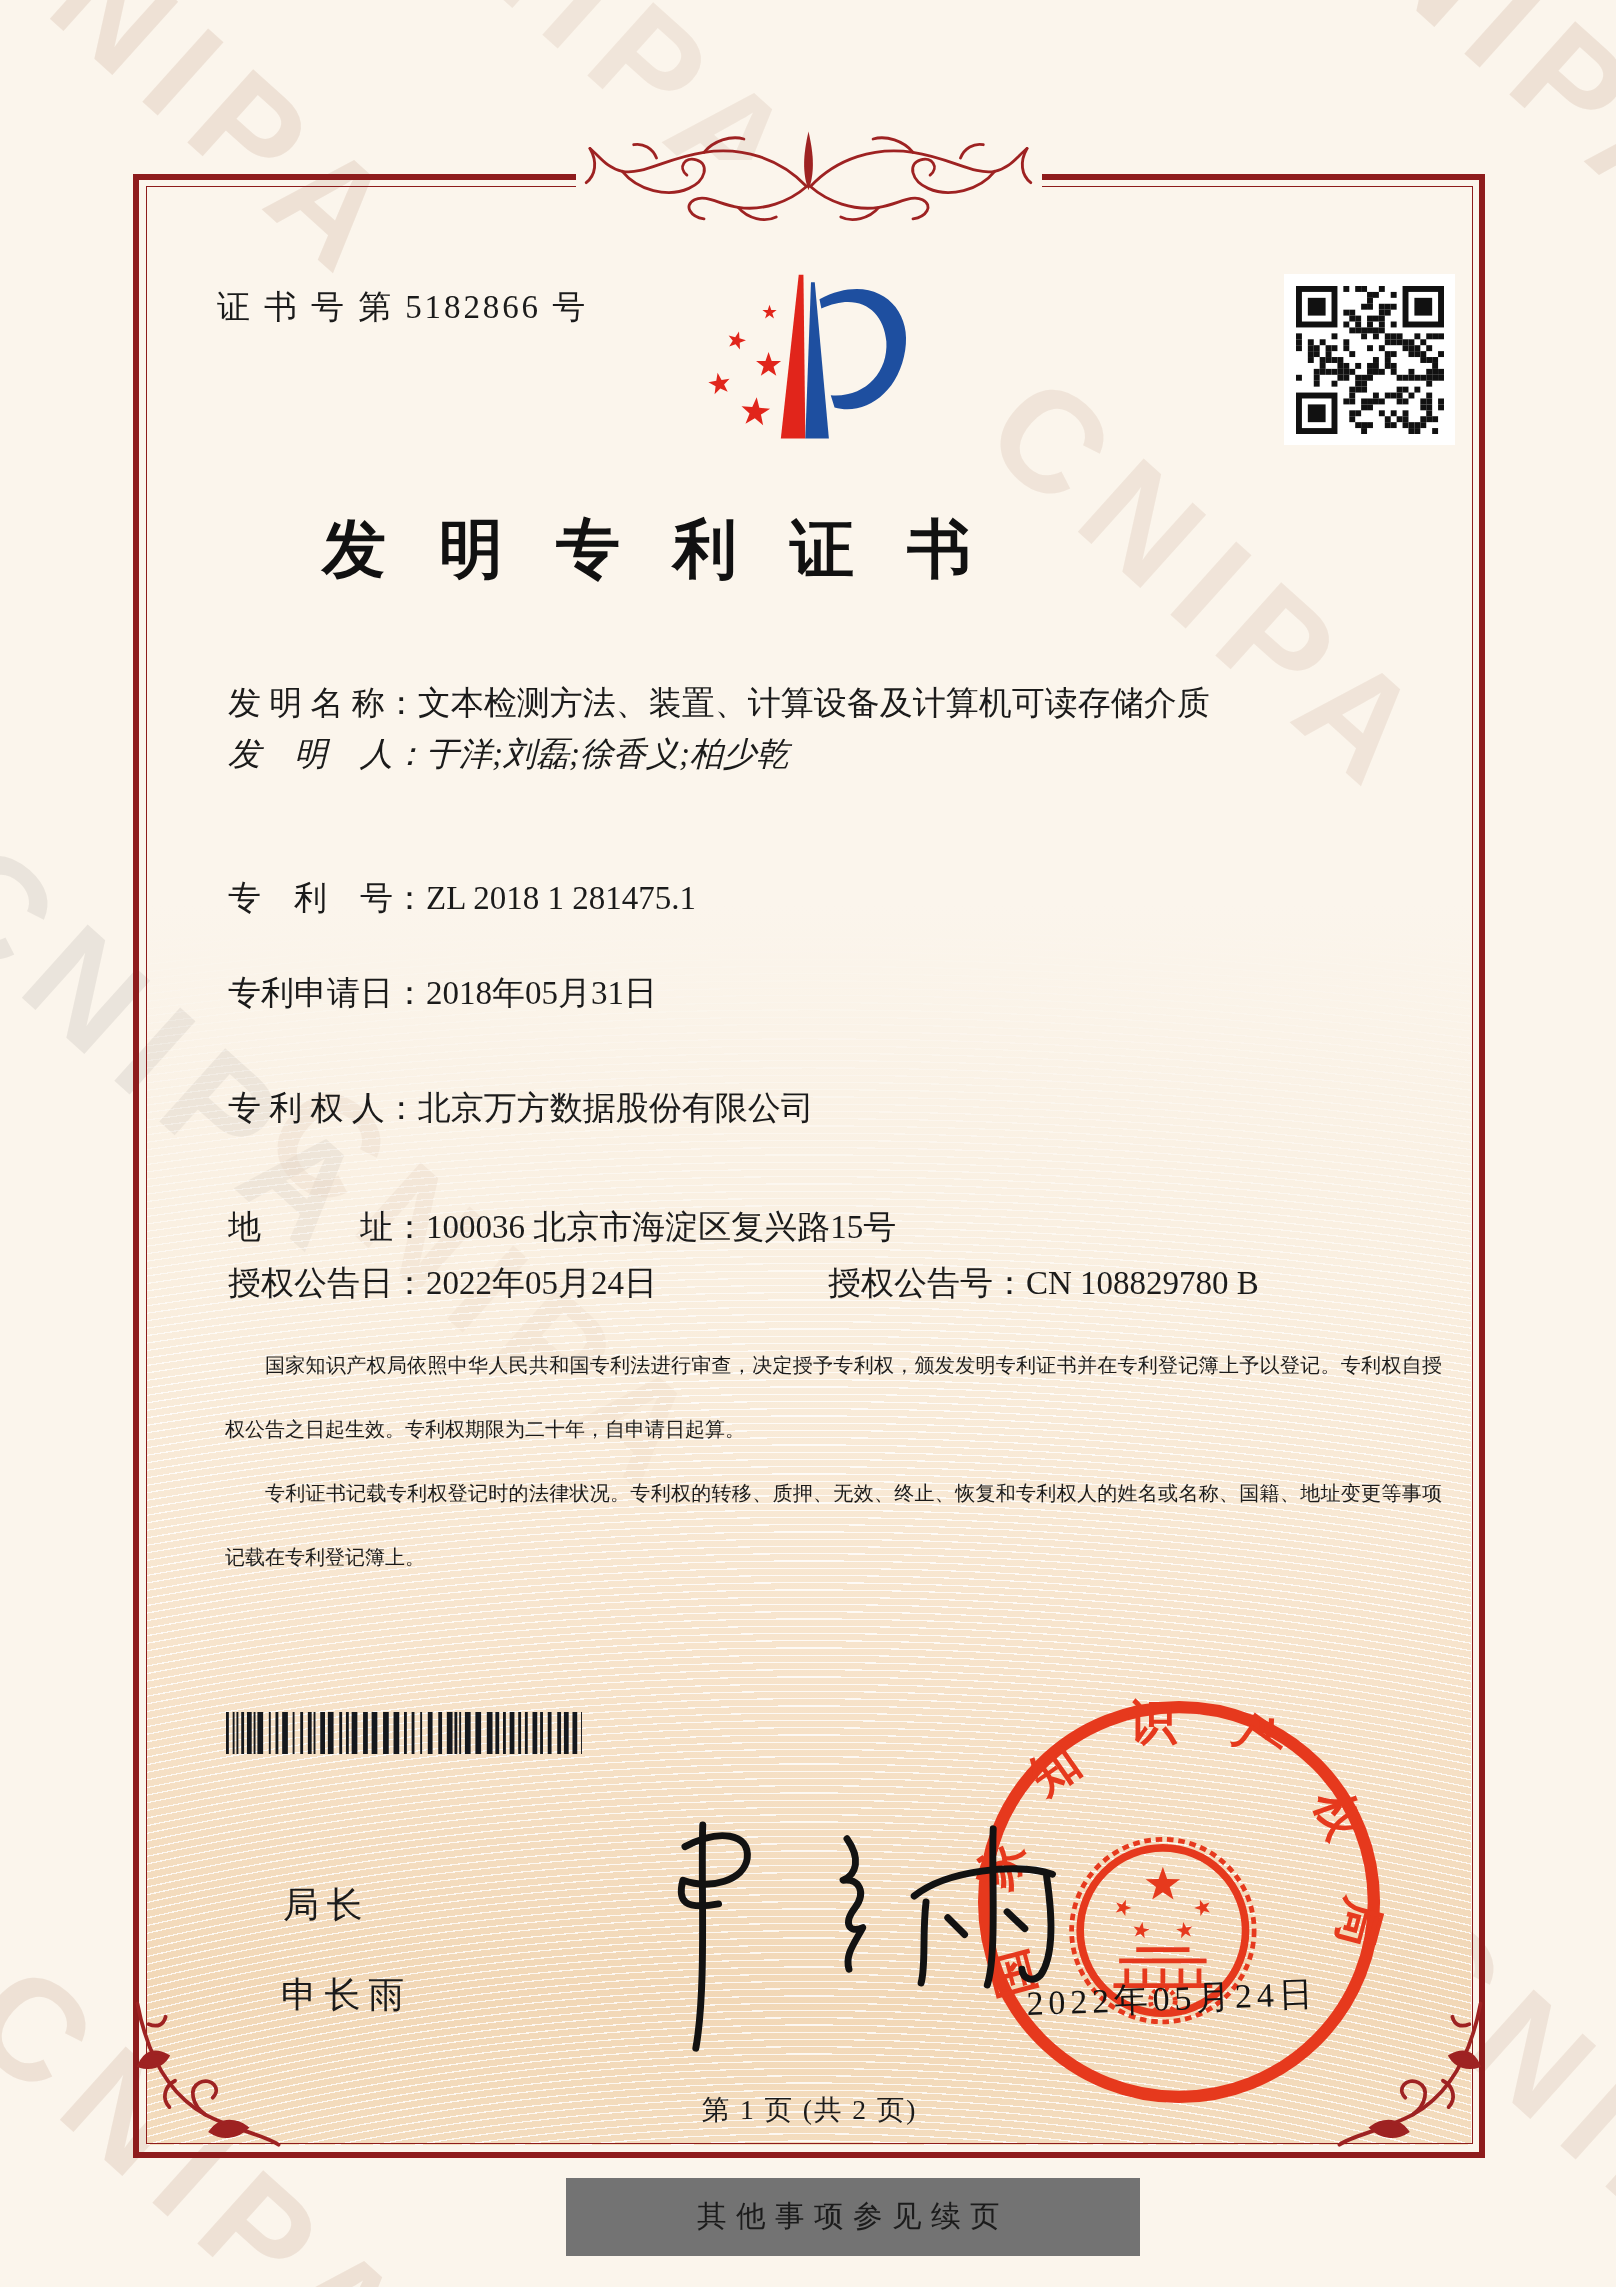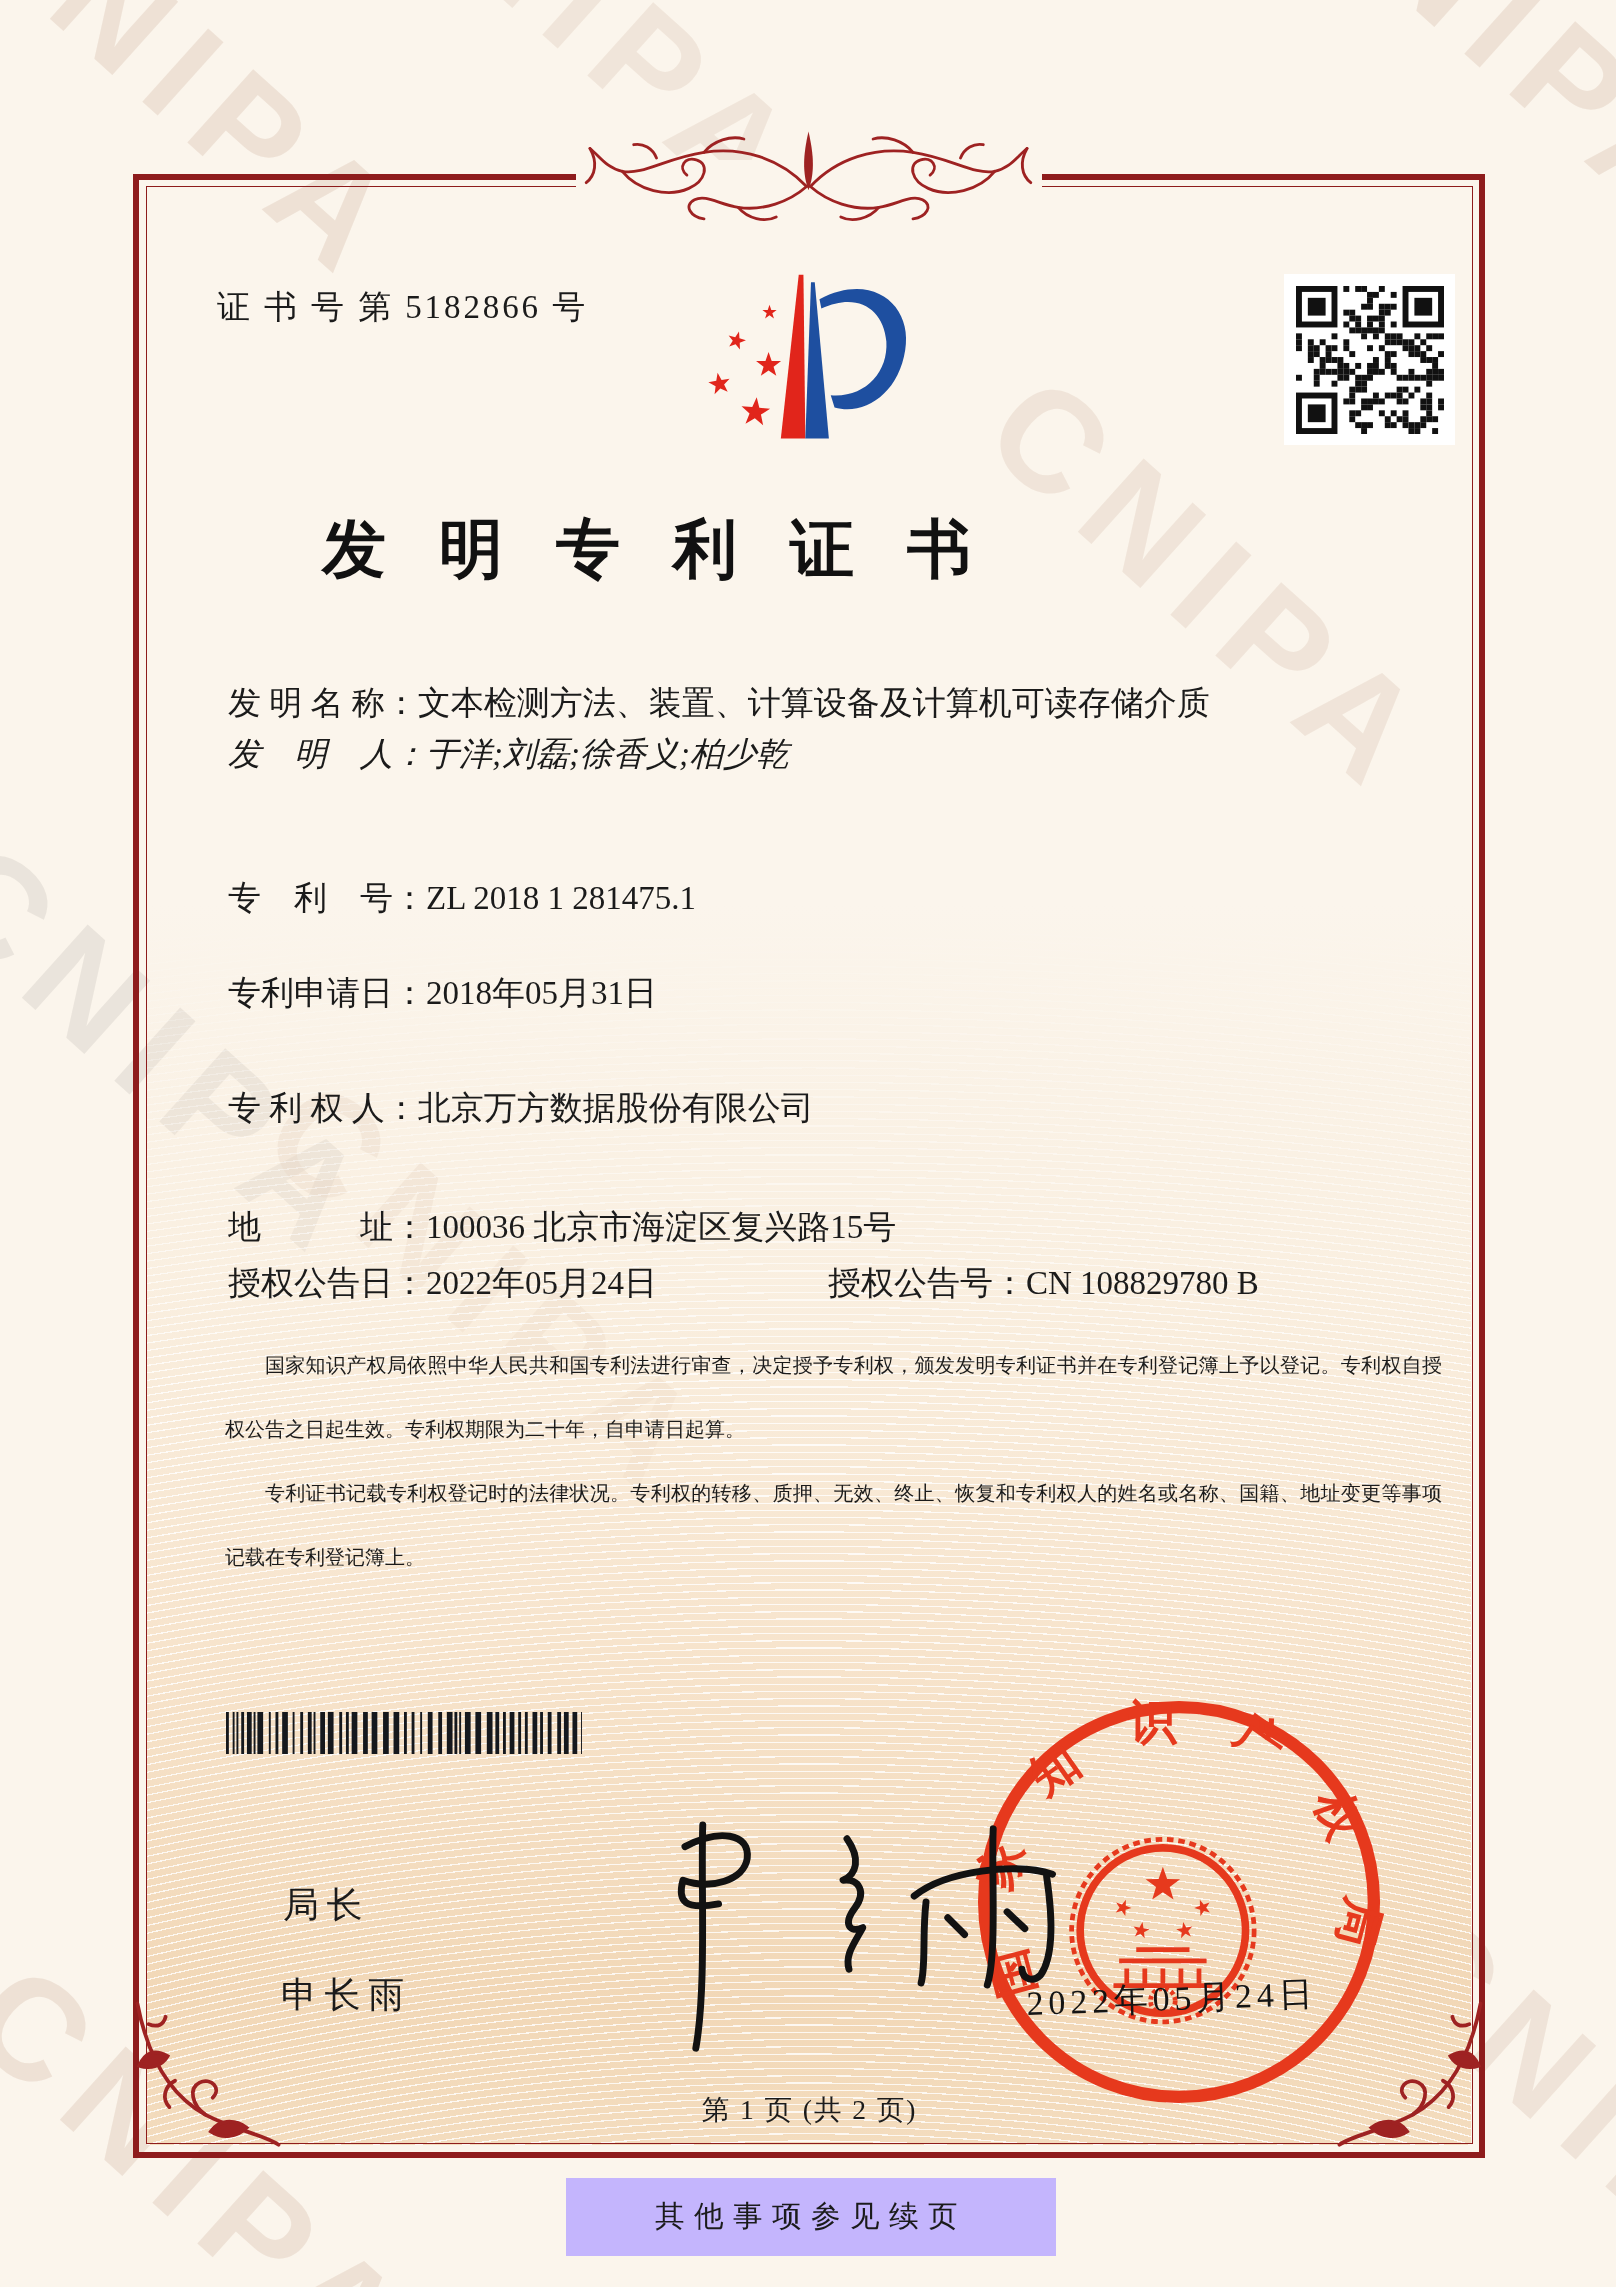--- a/index.html
+++ b/index.html
@@ -108,22 +108,22 @@
   .seal{position:absolute;left:968px;top:1691px;width:423px;height:423px;z-index:5;}
   .seal-date{
     position:absolute;left:1001px;top:1976px;width:342px;text-align:center;z-index:7;
     font-size:34px;letter-spacing:4.8px;color:#141414;transform:rotate(-2deg);
   }
   .page-info{
     position:absolute;left:133px;top:2091px;width:1353px;text-align:center;
     font-size:27.6px;letter-spacing:1.9px;
   }
   .footer-box{
-    position:absolute;left:566px;top:2178px;width:490px;height:78px;
-    background:#c4b5fd;display:flex;align-items:center;justify-content:center;
+    position:absolute;left:566px;top:2178px;width:574px;height:78px;
+    background:#737373;display:flex;align-items:center;justify-content:center;
   }
   .footer-note{font-size:29.5px;letter-spacing:9.5px;}
 </style>
 </head>
 <body>
 
 <div class="page">
 
   <div class="wm wm1">CNIPA</div>
   <div class="wm wm2">CNIPA</div>

